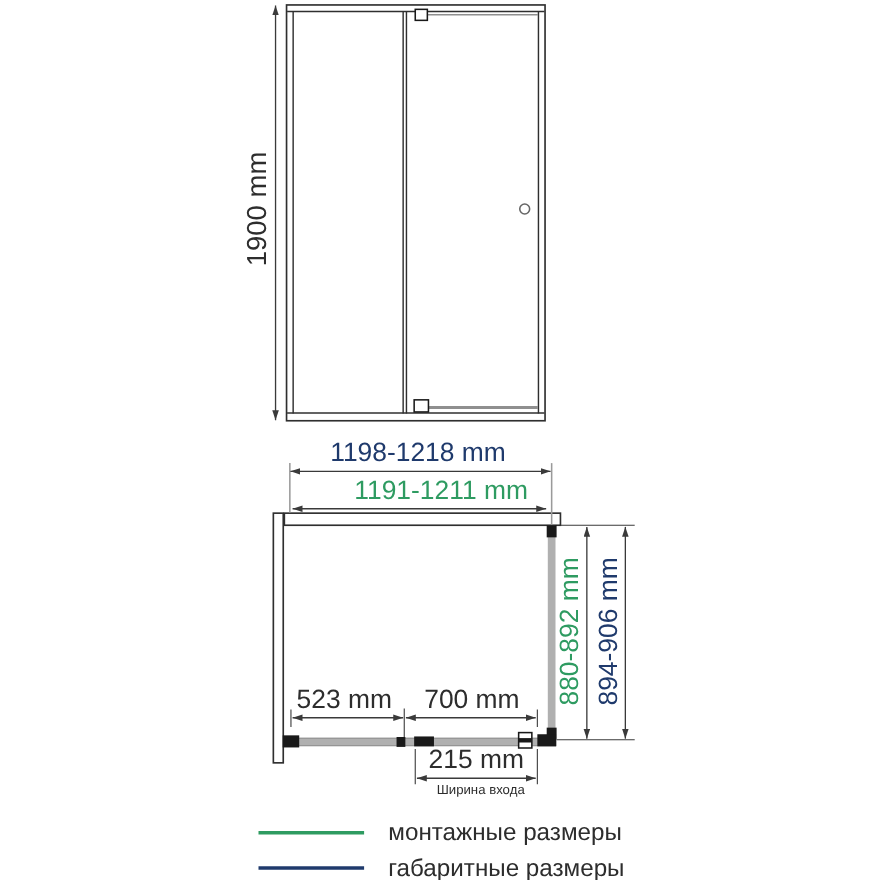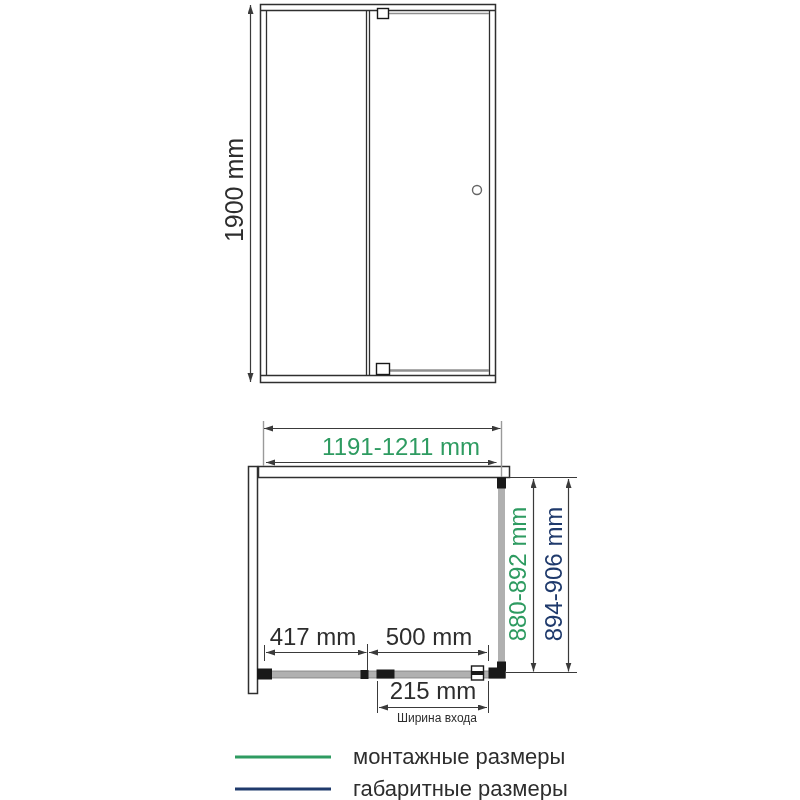--- a/index.html
+++ b/index.html
@@ -130,30 +130,31 @@
     <g>
       <line class="dimline" x1="379" y1="707.5" x2="487" y2="707.5"></line>
     </g>
 
     <line class="legend-green" x1="235" y1="757" x2="331" y2="757"></line>
     <line class="legend-navy" x1="235" y1="789" x2="331" y2="789"></line>
   </svg>
 
   <div class="lbl big rot" style="left:234px; top:190px;">1900 mm</div>
 
+  <div class="lbl dim navy" style="left:380px; top:412px;">1198-1218 mm</div>
 
   <div class="lbl dim green" style="left:401px; top:447px;">1191-1211 mm</div>
 
   <div class="lbl dim green rot" style="left:518px; top:574px;">880-892 mm</div>
 
   <div class="lbl dim navy rot" style="left:554px; top:574px;">894-906 mm</div>
 
-  <div class="lbl dim" style="left:313px; top:637px;">417 mm</div>
+  <div class="lbl dim" style="left:313px; top:637px;">523 mm</div>
 
-  <div class="lbl dim" style="left:429px; top:637px;">500 mm</div>
+  <div class="lbl dim" style="left:429px; top:637px;">700 mm</div>
 
   <div class="lbl dim" style="left:433px; top:691px;">215 mm</div>
 
   <div class="lbl small" style="left:437px; top:718px;">Ширина входа</div>
 
   <div class="legend-text" style="left:353px; top:757px;">монтажные размеры</div>
 
   <div class="legend-text" style="left:353px; top:789px;">габаритные размеры</div>
 
 </div>

